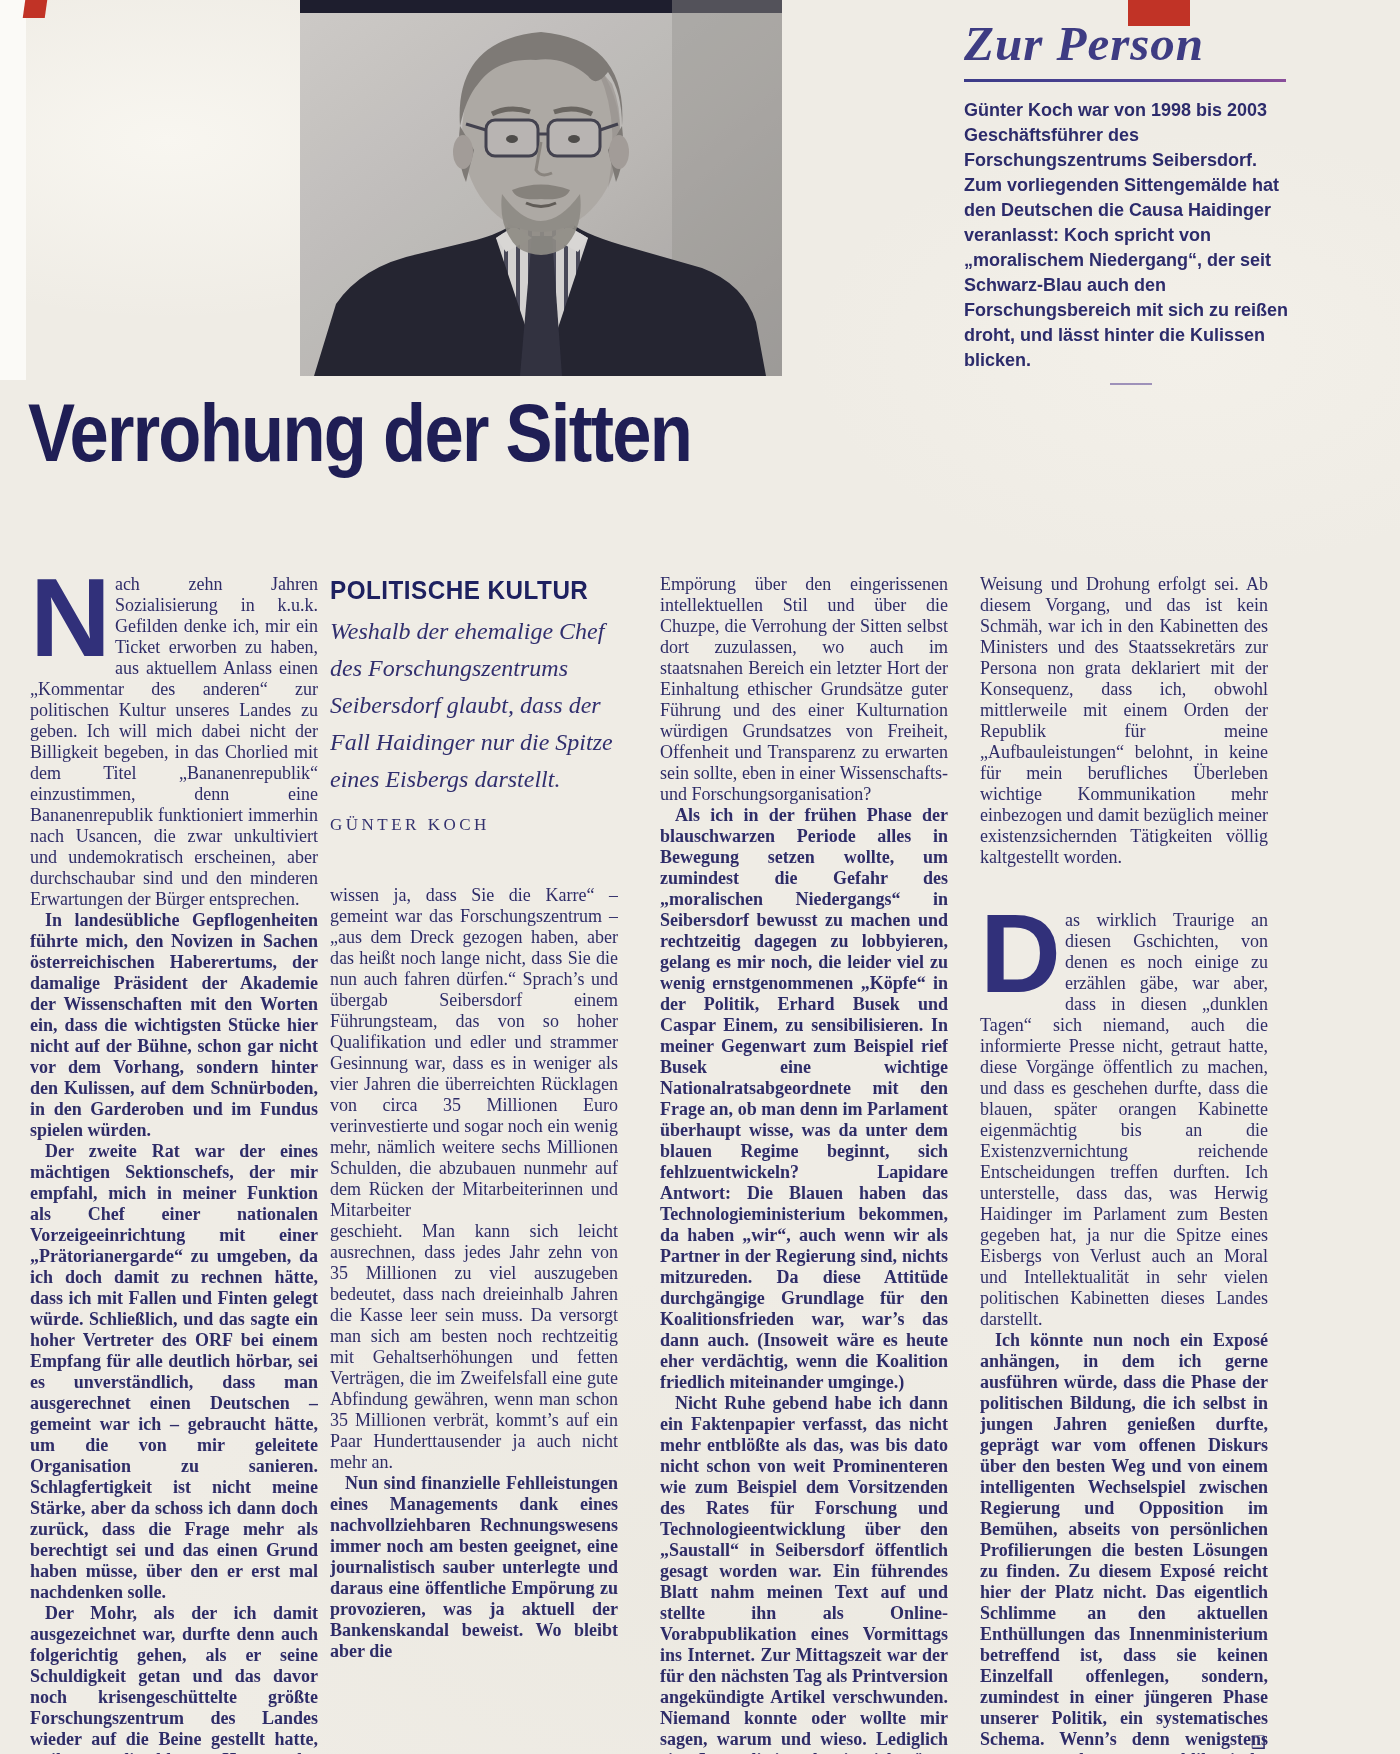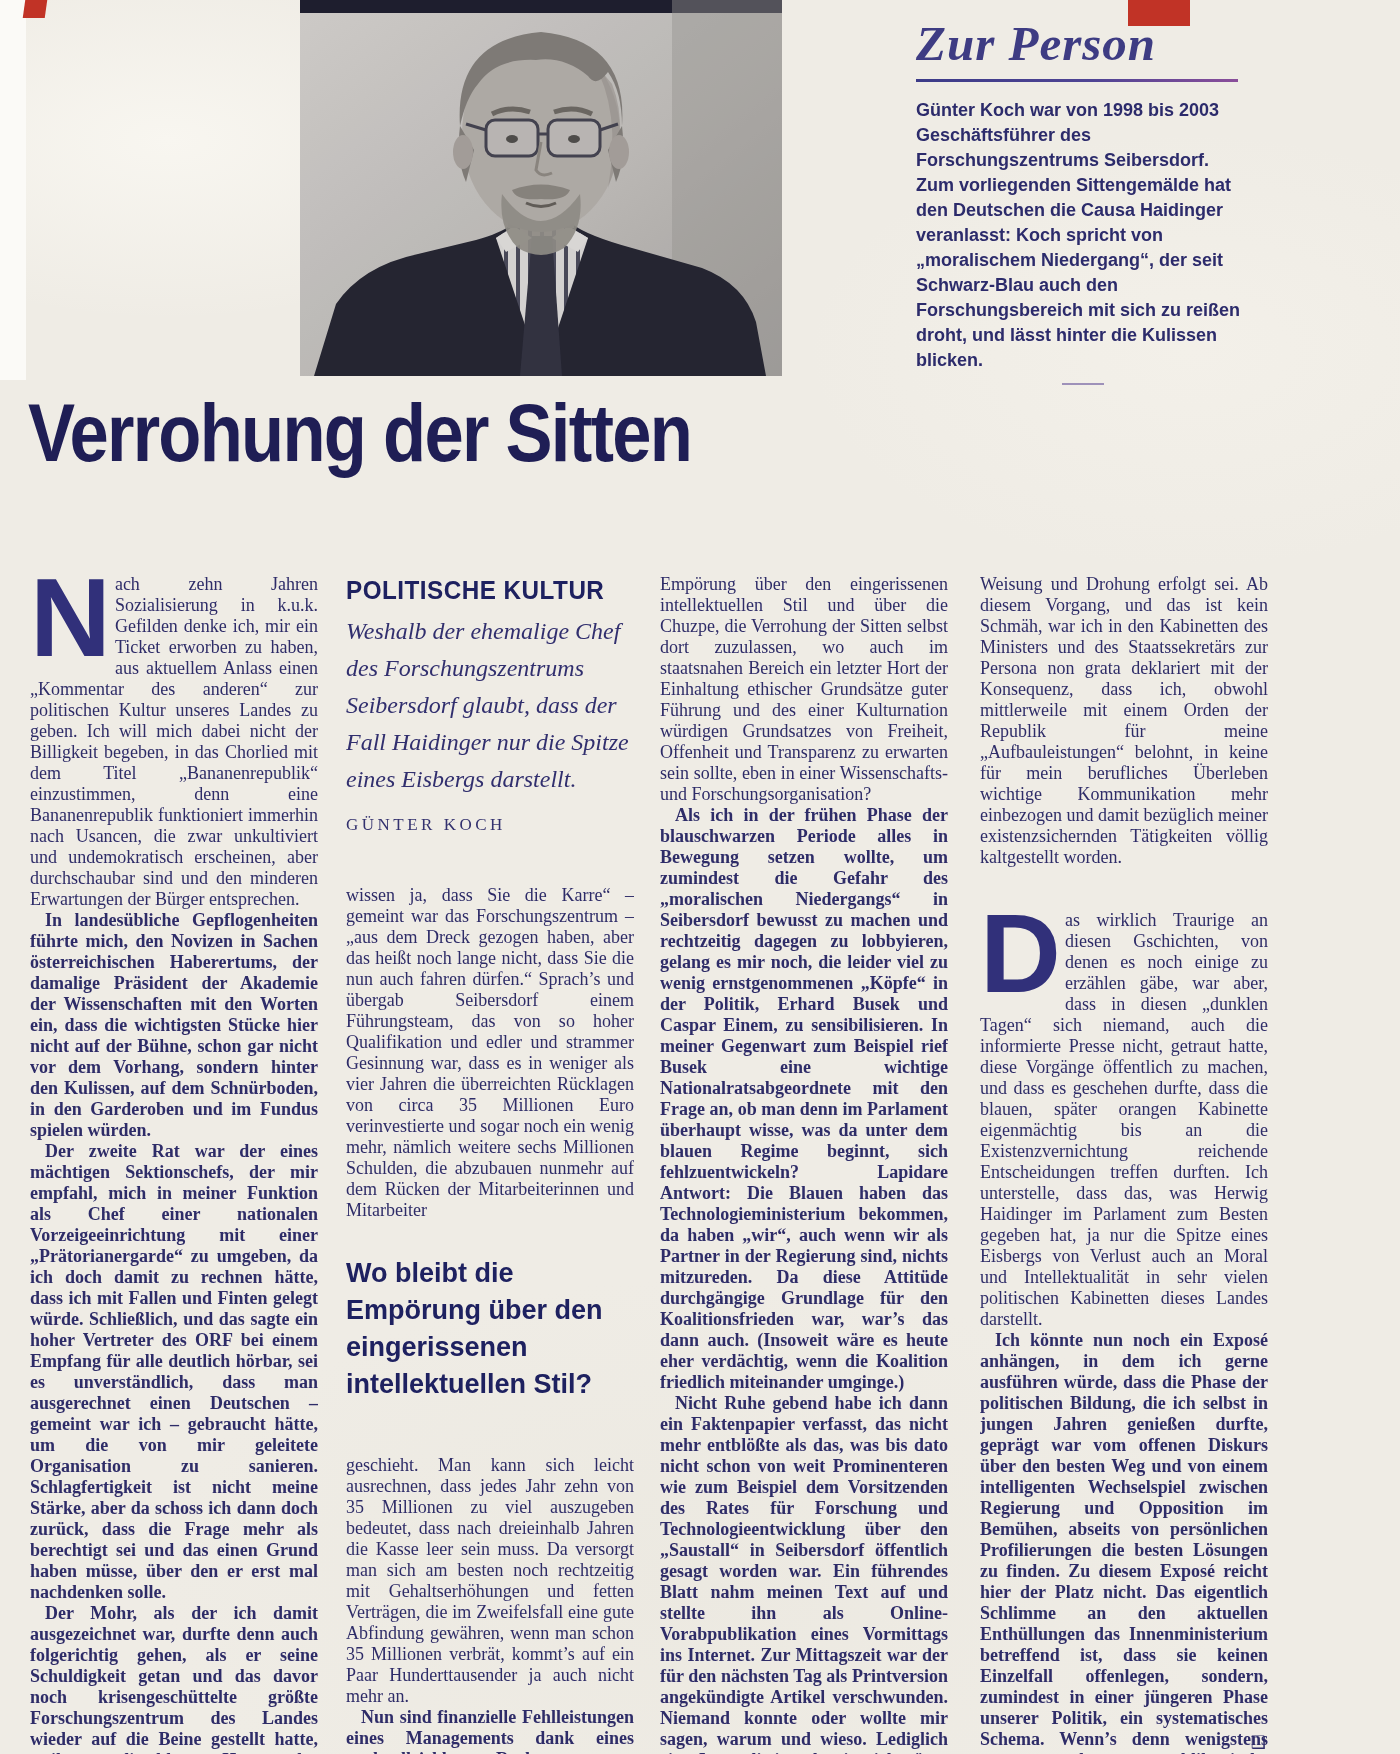--- a/index.html
+++ b/index.html
@@ -16,21 +16,21 @@
   .left-edge{position:absolute;left:0;top:0;width:26px;height:380px;background:#fbfaf7;}
   .red-mark{position:absolute;background:#c13326;}
   .red-mark-left{left:24px;top:0;width:22px;height:18px;transform:skewX(-8deg);}
   .red-mark-right{left:1128px;top:0;width:62px;height:26px;}
 
   
   .photo{position:absolute;left:300px;top:0;width:482px;height:376px;overflow:hidden;background:#c4c1bb;}
   .photo svg{display:block;}
 
   
-  .person-box{position:absolute;left:916px;top:18px;width:338px;}
+  .person-box{position:absolute;left:964px;top:18px;width:338px;}
   .person-title{
     margin:0;font-family:"Liberation Serif", serif;font-style:italic;font-weight:600;
     font-size:49px;color:#3e3c83;letter-spacing:1px;line-height:1.05;
   }
   .person-rule{margin-top:10px;width:322px;height:3px;
     background:linear-gradient(90deg,#3c3b88 0%,#4f4494 55%,#8a4e9a 100%);}
   .person-body{
     margin:16px 0 0 0;width:332px;
     font-family:Liberation Sans, sans-serif;font-weight:700;
     font-size:18px;line-height:25px;color:#2c2b6b;
@@ -42,21 +42,21 @@
     position:absolute;left:28px;top:392px;margin:0;white-space:nowrap;
     font-family:"Liberation Sans", sans-serif;font-weight:700;
     font-size:82px;letter-spacing:-2px;color:#1f1e55;
     transform:scaleX(0.86);transform-origin:left top;line-height:1;
   }
 
   
   .col{position:absolute;top:574px;width:288px;height:1180px;overflow:hidden;
        font-size:18px;line-height:21px;text-align:justify;hyphens:auto;-webkit-hyphens:auto;}
   .col1{left:30px;}
-  .col2{left:330px;margin-left:16px;}
+  .col2{left:330px;}
   .col3{left:660px;}
   .col4{left:980px;}
   .body-p{margin:0;}
   .indent{text-indent:15px;font-weight:bold;}
   .dropcap{
     float:left;font-family:"Liberation Sans", sans-serif;font-weight:700;
     font-size:112px;line-height:82px;color:#31307a;
     margin:3px 8px 0 0;letter-spacing:-4px;
   }
   .gap-top{margin-top:42px;}
@@ -167,21 +167,20 @@
     <p class="body-p indent">In landesübliche Gepflogenheiten führte mich, den Novizen in Sachen österreichischen Haberertums, der damalige Präsident der Akademie der Wissenschaften mit den Worten ein, dass die wichtigsten Stücke hier nicht auf der Bühne, schon gar nicht vor dem Vorhang, sondern hinter den Kulissen, auf dem Schnürboden, in den Garderoben und im Fundus spielen würden.</p>
     <p class="body-p indent">Der zweite Rat war der eines mächtigen Sektionschefs, der mir empfahl, mich in meiner Funktion als Chef einer nationalen Vorzeigeeinrichtung mit einer „Prätorianergarde“ zu umgeben, da ich doch damit zu rechnen hätte, dass ich mit Fallen und Finten gelegt würde. Schließlich, und das sagte ein hoher Vertreter des ORF bei einem Empfang für alle deutlich hörbar, sei es unverständlich, dass man ausgerechnet einen Deutschen – gemeint war ich – gebraucht hätte, um die von mir geleitete Organisation zu sanieren. Schlagfertigkeit ist nicht meine Stärke, aber da schoss ich dann doch zurück, dass die Frage mehr als berechtigt sei und das einen Grund haben müsse, über den er erst mal nachdenken solle.</p>
     <p class="body-p indent">Der Mohr, als der ich damit ausgezeichnet war, durfte denn auch folgerichtig gehen, als er seine Schuldigkeit getan und das davor noch krisengeschüttelte größte Forschungszentrum des Landes wieder auf die Beine gestellt hatte, weil nun die blauen Herren das zuständige „Eigentümer-Ministerium“ in Beschlag genommen hatten. Spruch eines zuständigen Beamten zu meinem Abschied (wörtlich): „Wir</p>
   </section>
 
   <section class="col col2">
     <p class="kicker">POLITISCHE KULTUR</p>
     <p class="standfirst">Weshalb der ehemalige Chef des Forschungszentrums Seibersdorf glaubt, dass der Fall Haidinger nur die Spitze eines Eisbergs darstellt.</p>
     <p class="byline">GÜNTER KOCH</p>
     <p class="body-p">wissen ja, dass Sie die Karre“ – gemeint war das Forschungszentrum – „aus dem Dreck gezogen haben, aber das heißt noch lange nicht, dass Sie die nun auch fahren dürfen.“ Sprach’s und übergab Seibersdorf einem Führungsteam, das von so hoher Qualifikation und edler und strammer Gesinnung war, dass es in weniger als vier Jahren die überreichten Rücklagen von circa 35 Millionen Euro verinvestierte und sogar noch ein wenig mehr, nämlich weitere sechs Millionen Schulden, die abzubauen nunmehr auf dem Rücken der Mitarbeiterinnen und Mitarbeiter</p>
-    <h3 class="crosshead">Wo bleibt die Empörung über den eingerissenen intellektuellen Stil?</h3>
     <p class="body-p">geschieht. Man kann sich leicht ausrechnen, dass jedes Jahr zehn von 35 Millionen zu viel auszugeben bedeutet, dass nach dreieinhalb Jahren die Kasse leer sein muss. Da versorgt man sich am besten noch rechtzeitig mit Gehaltserhöhungen und fetten Verträgen, die im Zweifelsfall eine gute Abfindung gewähren, wenn man schon 35 Millionen verbrät, kommt’s auf ein Paar Hunderttausender ja auch nicht mehr an.</p>
     <p class="body-p indent">Nun sind finanzielle Fehlleistungen eines Managements dank eines nachvollziehbaren Rechnungswesens immer noch am besten geeignet, eine journalistisch sauber unterlegte und daraus eine öffentliche Empörung zu provozieren, was ja aktuell der Bankenskandal beweist. Wo bleibt aber die</p>
   </section>
 
   <section class="col col3">
     <p class="body-p">Empörung über den eingerissenen intellektuellen Stil und über die Chuzpe, die Verrohung der Sitten selbst dort zuzulassen, wo auch im staatsnahen Bereich ein letzter Hort der Einhaltung ethischer Grundsätze guter Führung und des einer Kulturnation würdigen Grundsatzes von Freiheit, Offenheit und Transparenz zu erwarten sein sollte, eben in einer Wissenschafts- und Forschungsorganisation?</p>
     <p class="body-p indent">Als ich in der frühen Phase der blauschwarzen Periode alles in Bewegung setzen wollte, um zumindest die Gefahr des „moralischen Niedergangs“ in Seibersdorf bewusst zu machen und rechtzeitig dagegen zu lobbyieren, gelang es mir noch, die leider viel zu wenig ernstgenommenen „Köpfe“ in der Politik, Erhard Busek und Caspar Einem, zu sensibilisieren. In meiner Gegenwart zum Beispiel rief Busek eine wichtige Nationalratsabgeordnete mit den Frage an, ob man denn im Parlament überhaupt wisse, was da unter dem blauen Regime beginnt, sich fehlzuentwickeln? Lapidare Antwort: Die Blauen haben das Technologieministerium bekommen, da haben „wir“, auch wenn wir als Partner in der Regierung sind, nichts mitzureden. Da diese Attitüde durchgängige Grundlage für den Koalitionsfrieden war, war’s das dann auch. (Insoweit wäre es heute eher verdächtig, wenn die Koalition friedlich miteinander umginge.)</p>
     <p class="body-p indent">Nicht Ruhe gebend habe ich dann ein Faktenpapier verfasst, das nicht mehr entblößte als das, was bis dato nicht schon von weit Prominenteren wie zum Beispiel dem Vorsitzenden des Rates für Forschung und Technologieentwicklung über den „Saustall“ in Seibersdorf öffentlich gesagt worden war. Ein führendes Blatt nahm meinen Text auf und stellte ihn als Online-Vorabpublikation eines Vormittags ins Internet. Zur Mittagszeit war der für den nächsten Tag als Printversion angekündigte Artikel verschwunden. Niemand konnte oder wollte mir sagen, warum und wieso. Lediglich eine Journalistin gab mir, viel später, eingeschüchtert zur Kenntnis, dass diese Exterminierung aufgrund äußerer, auch höherer</p>
   </section>
 

